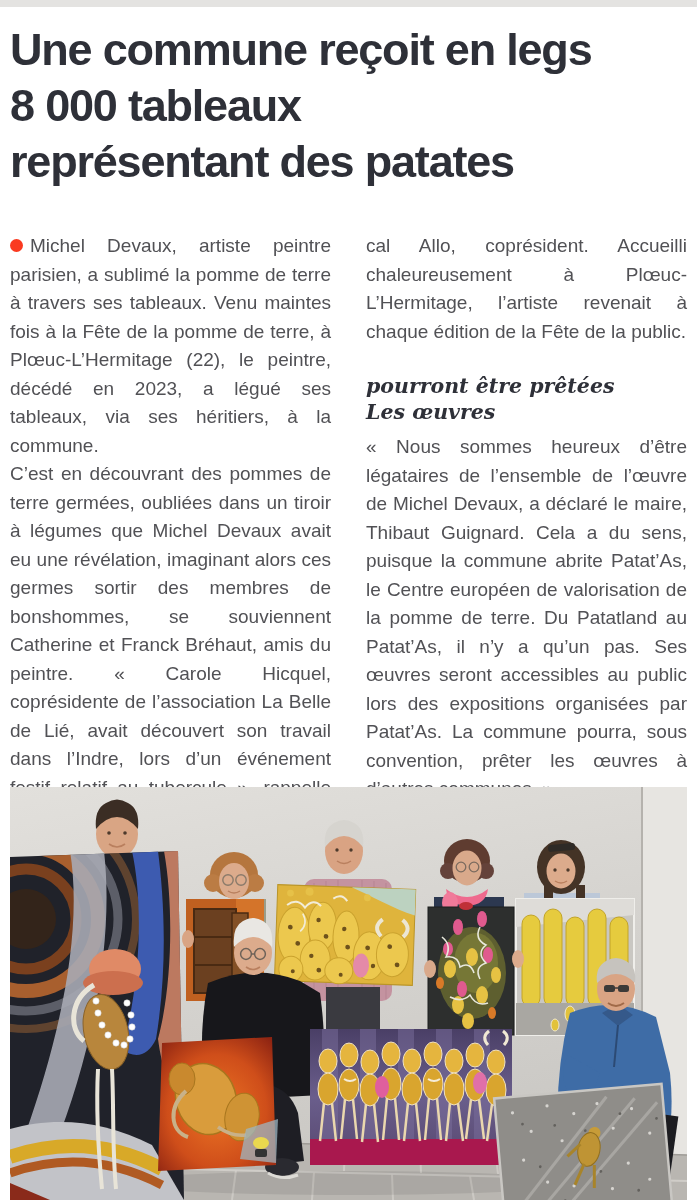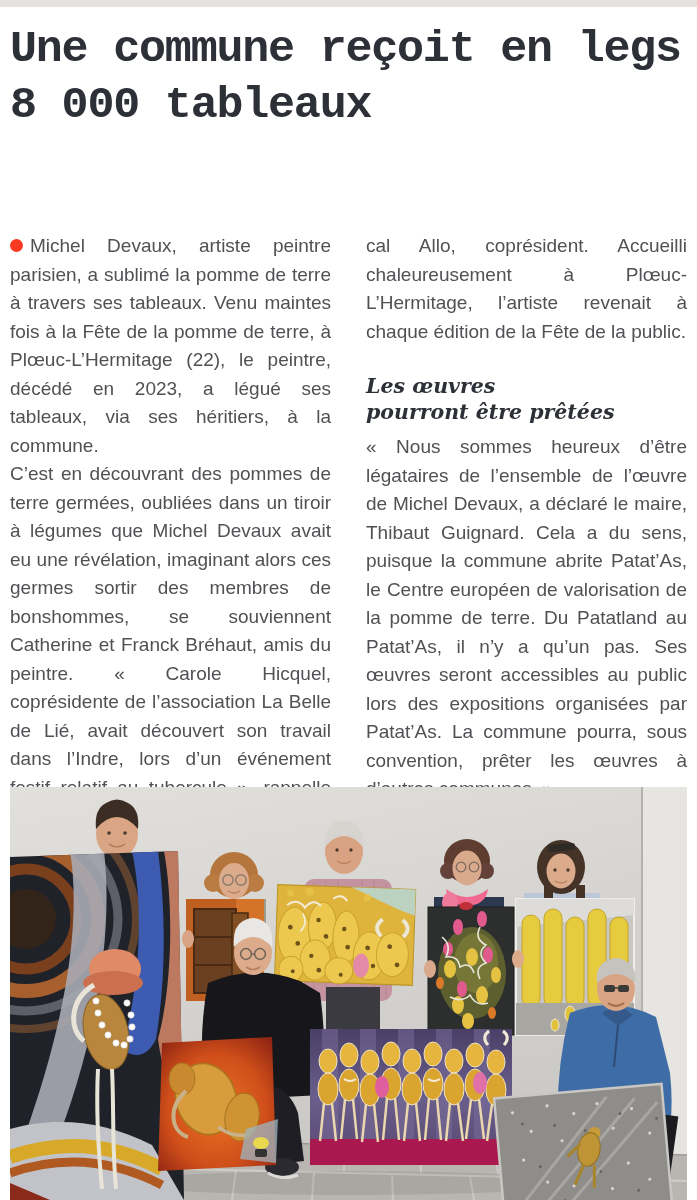--- a/index.html
+++ b/index.html
@@ -7,21 +7,21 @@
   }
   html,body{margin:0;padding:0;}
   body{width:697px;height:1200px;background:var(--pagebg);font-family:"Liberation Sans",sans-serif;overflow:hidden;}
   .page{position:relative;width:697px;height:1200px;background:var(--pagebg);}
   .top-strip{position:absolute;top:0;left:0;width:697px;height:7px;background:var(--strip);}
   h1.headline{
     position:absolute;top:22px;left:10px;width:677px;margin:0;
     font-family:"Liberation Sans",sans-serif;font-weight:800;
     font-size:45px;line-height:56px;letter-spacing:-1.2px;color:var(--headline);
   }
-  h1.headline span{display:block;font-family:Liberation Mono, monospace;}
+  h1.headline span{display:block;}
   .columns{position:absolute;top:232px;left:10px;width:677px;display:flex;gap:35px;}
   .col{width:327px;font-size:19px;line-height:28.5px;text-align:justify;color:var(--body);}
   .col p{margin:0;}
   .bullet{display:inline-block;width:13px;height:13px;border-radius:50%;background:var(--accent);margin-right:7px;position:relative;top:0px;}
   h2.subhead{
     margin:27px 0 8px 0;font-family:"DejaVu Serif",serif;font-style:italic;font-weight:bold;
     font-size:20.5px;line-height:26px;color:var(--headline);text-align:left;
   }
   h2.subhead span{display:block;}
   .photo{position:absolute;left:10px;top:787px;width:677px;height:413px;overflow:hidden;background:#d8d6d2;}
@@ -29,32 +29,33 @@
 </style>
 </head>
 <body>
 
 <div class="page">
   <div class="top-strip"></div>
 
   <h1 class="headline">
     <span>Une commune reçoit en legs</span>
     <span>8 000 tableaux</span>
+    <span>représentant des patates</span>
   </h1>
 
   <div class="columns">
     <div class="col">
       <p><span class="bullet"></span><span>Michel Devaux, artiste peintre parisien, a sublimé la pomme de terre à travers ses tableaux. Venu maintes fois à la Fête de la pomme de terre, à Plœuc-L’Hermitage (22), le peintre, décédé en 2023, a légué ses tableaux, via ses héritiers, à la commune.</span></p>
       <p>C’est en découvrant des pommes de terre germées, oubliées dans un tiroir à légumes que Michel Devaux avait eu une révélation, imaginant alors ces germes sortir des membres de bonshommes, se souviennent Catherine et Franck Bréhaut, amis du peintre. « Carole Hicquel, coprésidente de l’association La Belle de Lié, avait découvert son travail dans l’Indre, lors d’un événement festif relatif au tubercule », rappelle Pas-</p>
     </div>
     <div class="col">
       <p>cal Allo, coprésident. Accueilli chaleureusement à Plœuc-L’Hermitage, l’artiste revenait à chaque édition de la Fête de la public.</p>
       <h2 class="subhead">
+        <span>pourront être prêtées</span>
         <span>Les œuvres</span>
-        <span>pourront être prêtées</span>
       </h2>
       <p>« Nous sommes heureux d’être légataires de l’ensemble de l’œuvre de Michel Devaux, a déclaré le maire, Thibaut Guignard. Cela a du sens, puisque la commune abrite Patat’As, le Centre européen de valorisation de la pomme de terre. Du Patatland au Patat’As, il n’y a qu’un pas. Ses œuvres seront accessibles au public lors des expositions organisées par Patat’As. La commune pourra, sous convention, prêter les œuvres à d’autres communes. »</p>
     </div>
   </div>
 
   <div class="photo" aria-label="Sept personnes posent avec des tableaux représentant des patates">
     <svg width="677" height="413" viewBox="0 0 677 413" xmlns="http://www.w3.org/2000/svg">
       <defs>
         <linearGradient id="wallG" x1="0" y1="0" x2="0.3" y2="1">
           <stop offset="0" stop-color="#e2e0dc"></stop>

